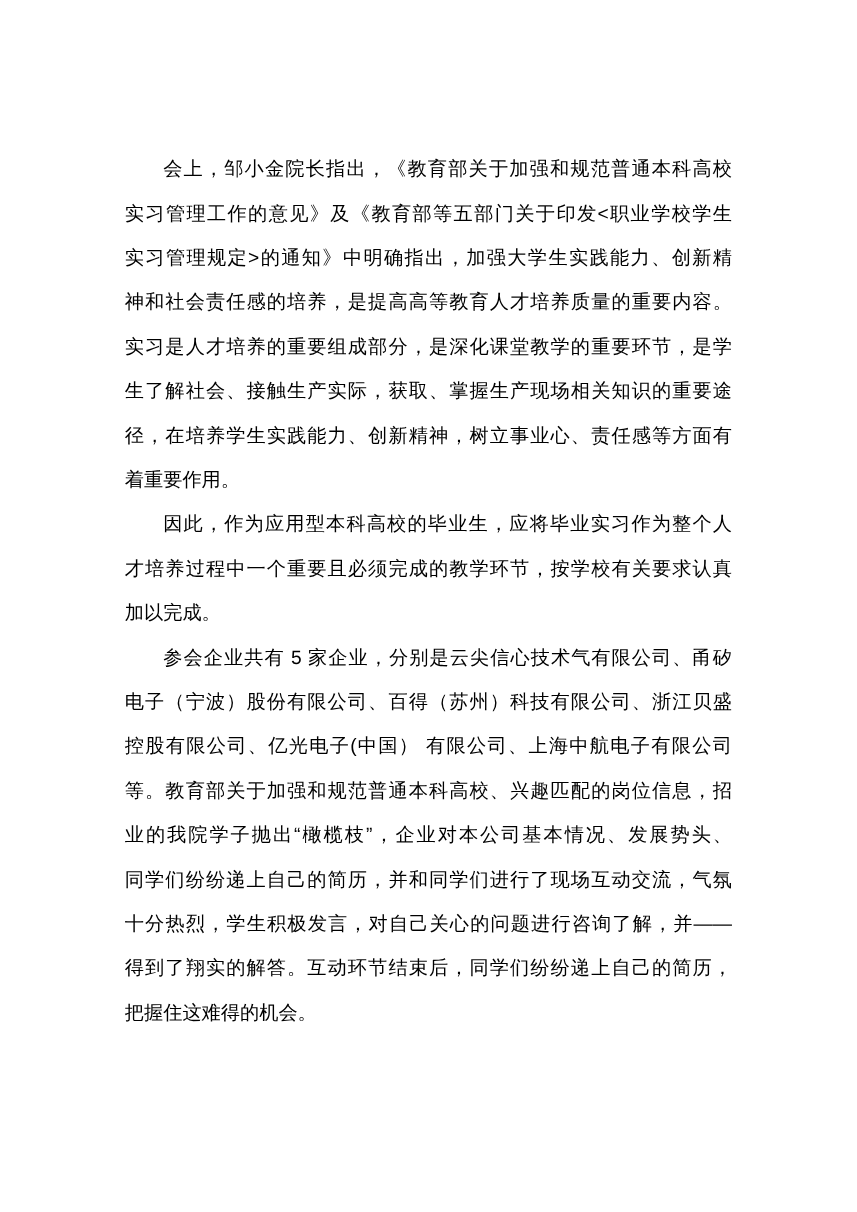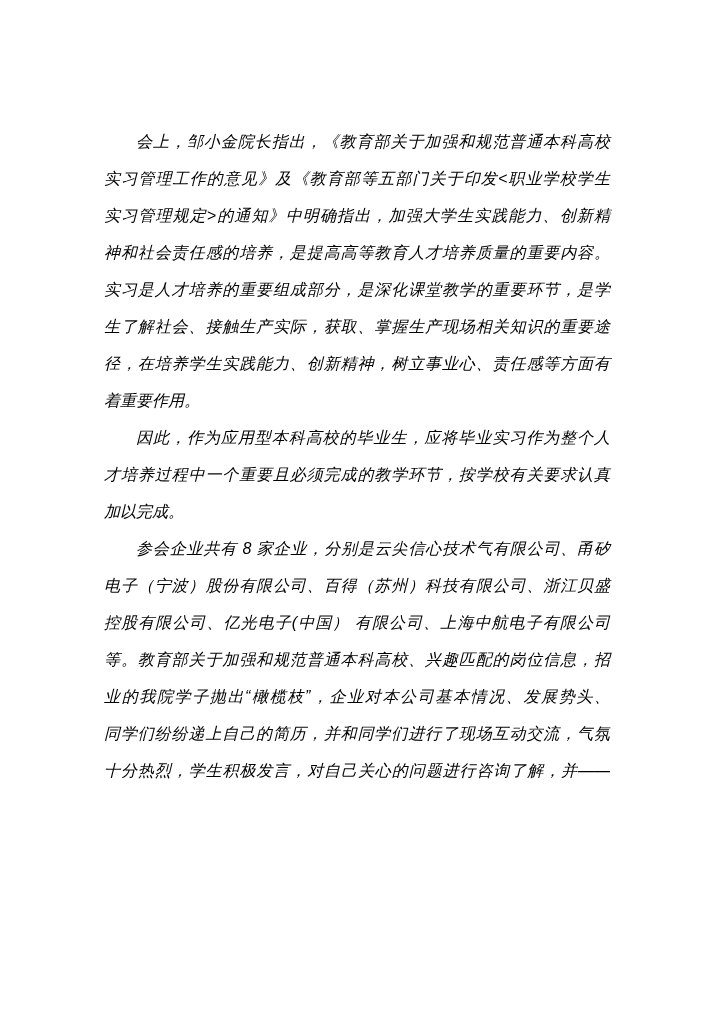--- a/index.html
+++ b/index.html
@@ -23,21 +23,20 @@
   }
   .content {
     position: absolute;
     left: 104px;
     top: 123px;
     width: 506px;
   }
   .paragraph {
     margin: 0;
     padding: 0;
-    font-style: italic;
   }
   .line {
     font-size: 16px;
     line-height: 37px;
     height: 37px;
     color: #000000;
     text-align: justify;
     text-align-last: justify;
     overflow: visible;
     white-space: normal;
@@ -67,23 +66,25 @@
       <div class="line p-last">着重要作用。</div>
     </div>
 
     <div class="paragraph">
       <div class="line p-first">因此，作为应用型本科高校的毕业生，应将毕业实习作为整个人</div>
       <div class="line">才培养过程中一个重要且必须完成的教学环节，按学校有关要求认真</div>
       <div class="line p-last">加以完成。</div>
     </div>
 
     <div class="paragraph">
-      <div class="line p-first">参会企业共有 8 家企业，分别是云尖信心技术气有限公司、甬矽</div>
+      <div class="line p-first">参会企业共有 5 家企业，分别是云尖信心技术气有限公司、甬矽</div>
       <div class="line">电子（宁波）股份有限公司、百得（苏州）科技有限公司、浙江贝盛</div>
       <div class="line">控股有限公司、亿光电子(中国） 有限公司、上海中航电子有限公司</div>
       <div class="line">等。教育部关于加强和规范普通本科高校、兴趣匹配的岗位信息，招</div>
       <div class="line">业的我院学子抛出“橄榄枝”，企业对本公司基本情况、发展势头、</div>
       <div class="line">同学们纷纷递上自己的简历，并和同学们进行了现场互动交流，气氛</div>
       <div class="line">十分热烈，学生积极发言，对自己关心的问题进行咨询了解，并——</div>
+      <div class="line">得到了翔实的解答。互动环节结束后，同学们纷纷递上自己的简历，</div>
+      <div class="line p-last">把握住这难得的机会。</div>
     </div>
 
   </div>
 </div>
 
 </body></html>

